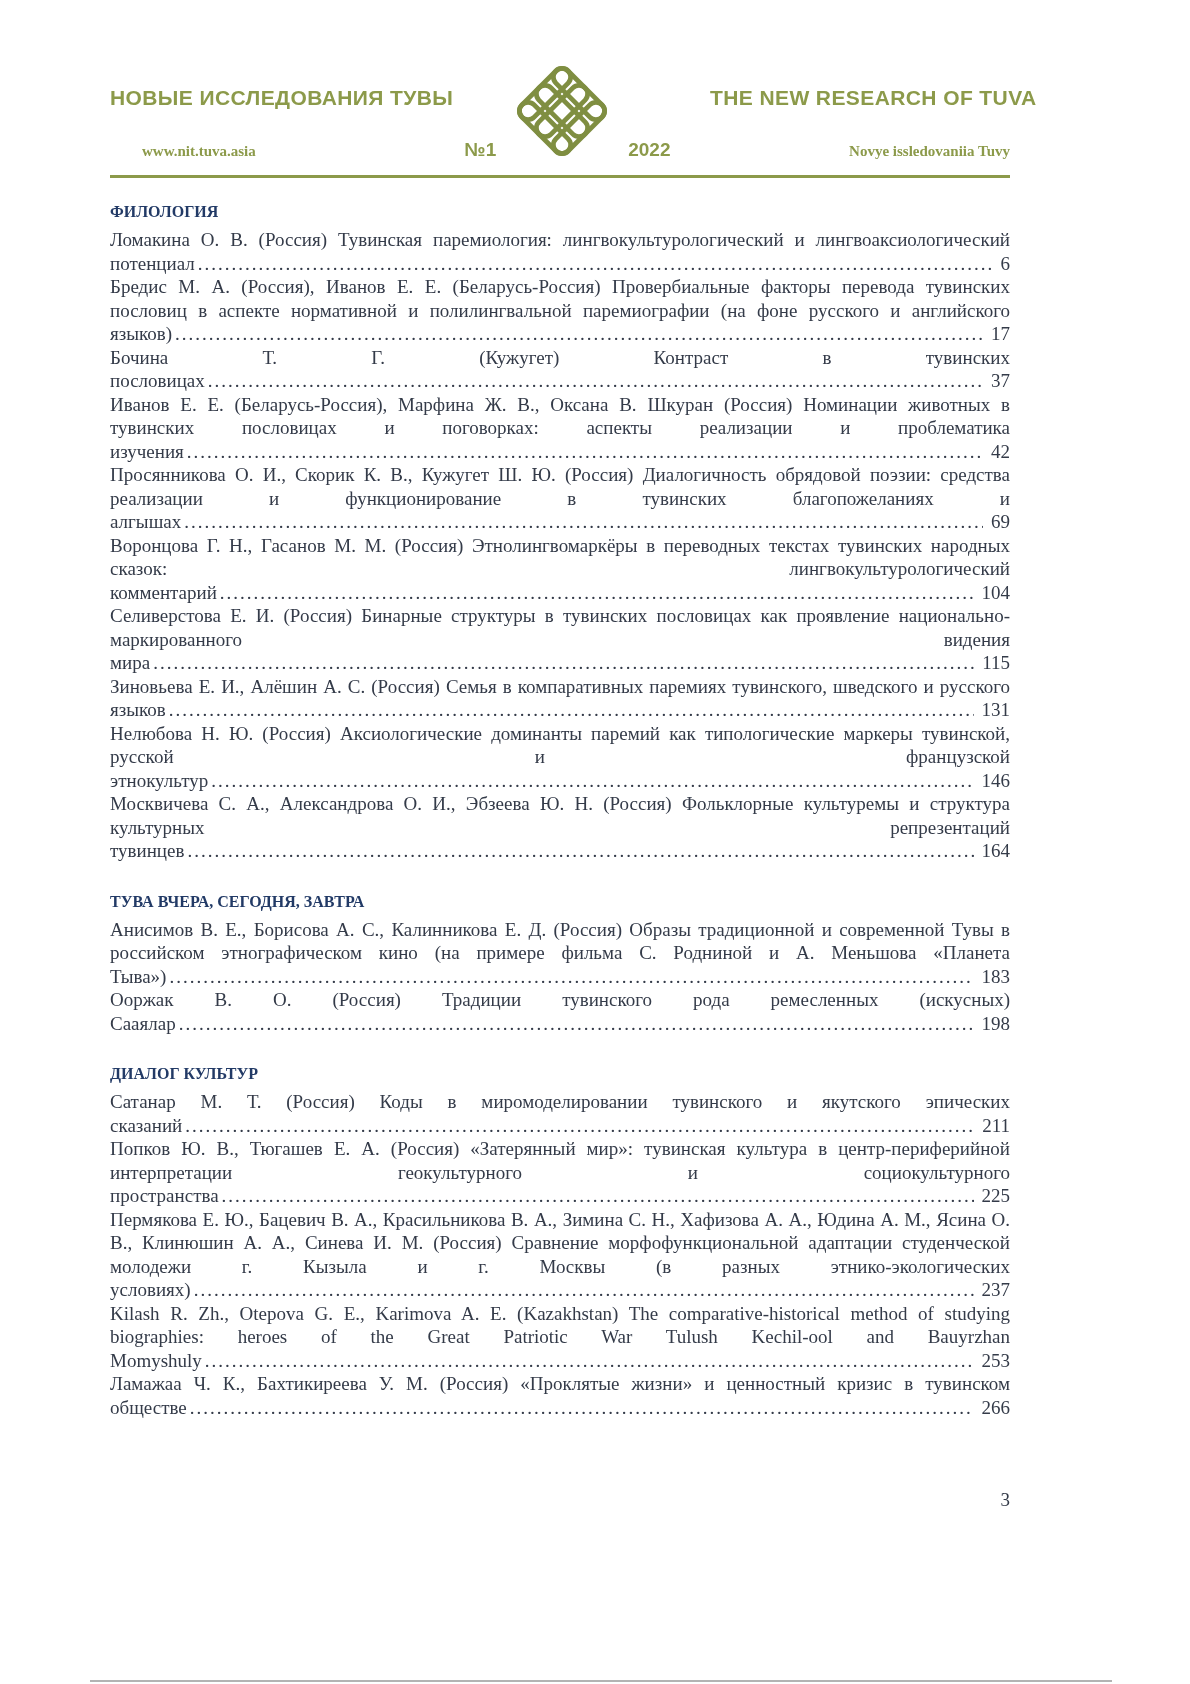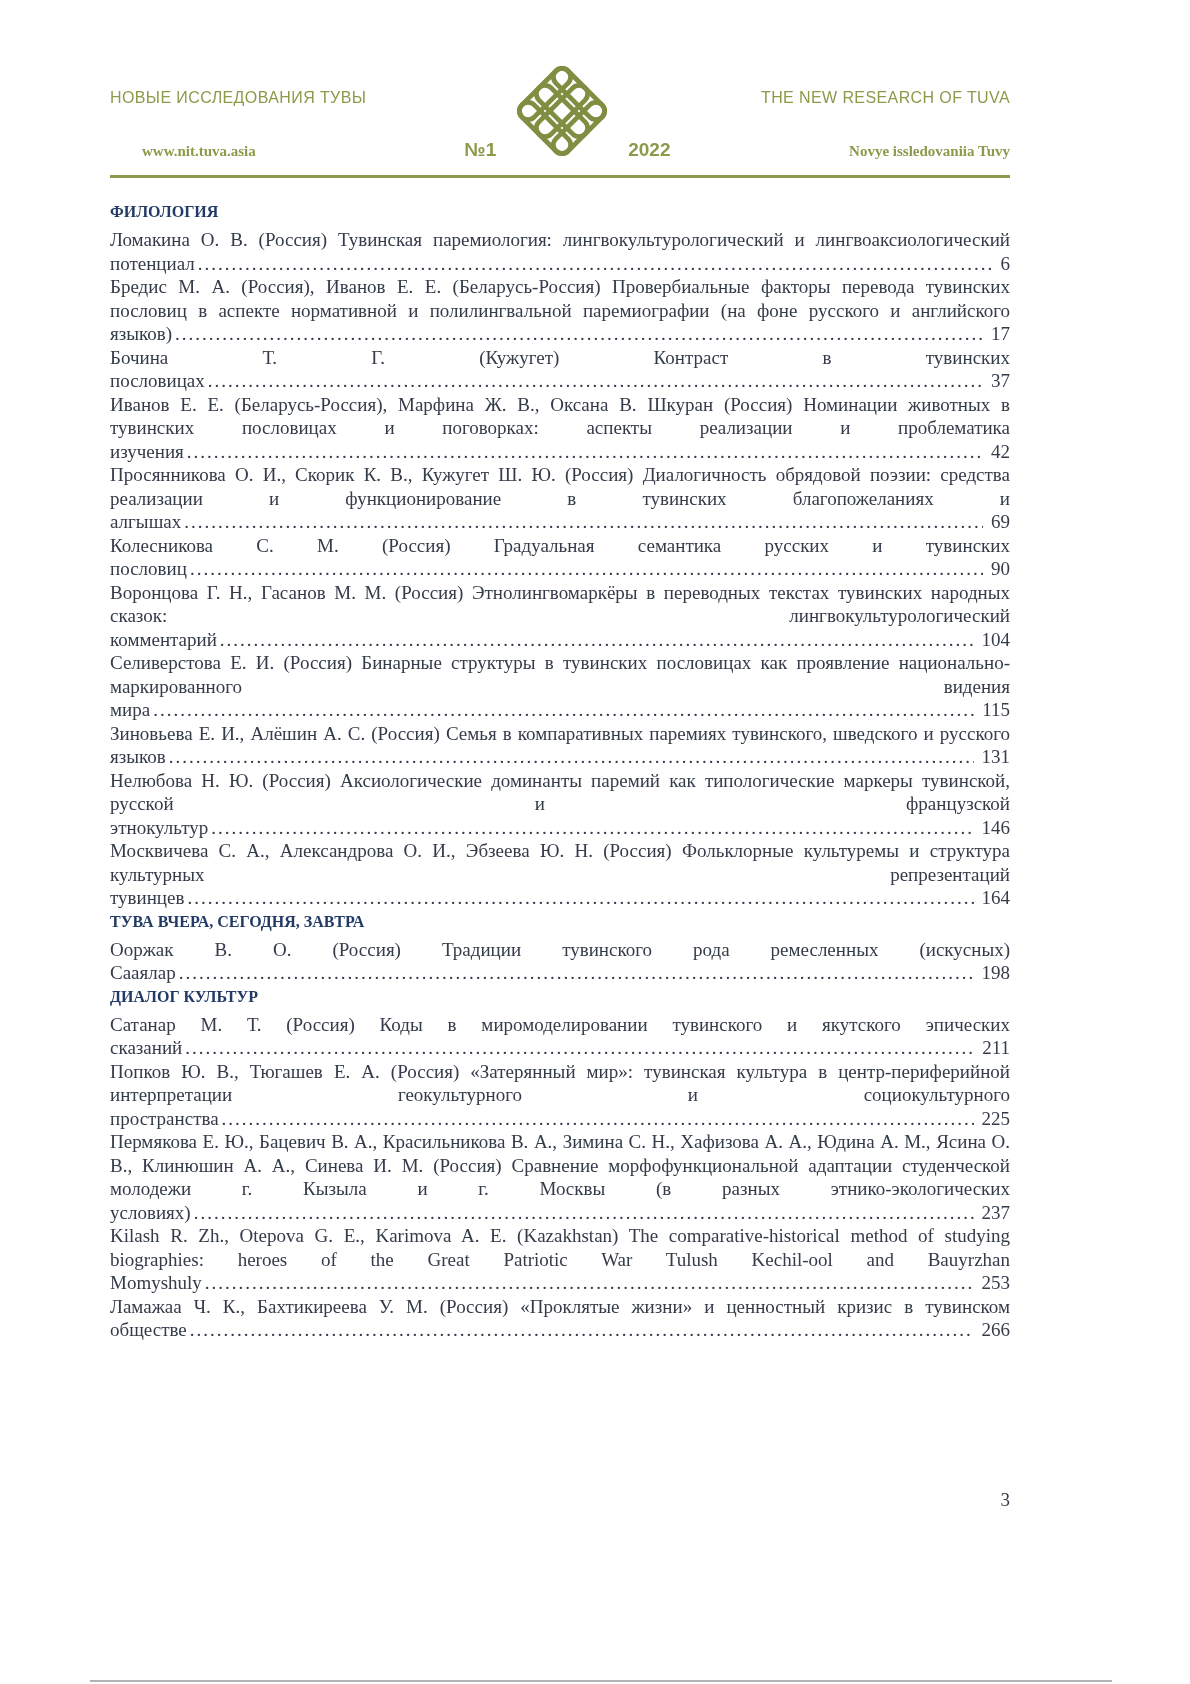--- a/index.html
+++ b/index.html
@@ -19,21 +19,21 @@
     overflow:hidden;
   }
   .content{position:absolute;left:110px;top:34px;width:900px;}
 
   
   .header{display:flex;justify-content:space-between;}
   .h-left{width:315px;padding-top:52px;}
   .h-right{width:300px;padding-top:52px;text-align:right;}
   .h-title{
     font-family:"Liberation Sans","DejaVu Sans",sans-serif;
-    font-weight:normal;font-size:16px;line-height:23px;letter-spacing:0.4px;
+    font-weight:bold;font-size:21px;line-height:23px;letter-spacing:0.4px;
     color:var(--accent-olive,#8c9a4a);
     white-space:nowrap;
   }
   .h-sub{
     font-family:Liberation Serif, serif;
     font-weight:bold;font-size:15px;line-height:20px;
     color:var(--accent-olive,#8c9a4a);
     margin-top:32px;
     white-space:nowrap;
     margin-left:32px;
@@ -50,21 +50,21 @@
 
   
   .toc-title{
     text-align:center;
     font-family:"Liberation Sans","DejaVu Sans",sans-serif;
     font-weight:bold;font-size:27px;line-height:30px;
     letter-spacing:0.55em;text-indent:0.55em;
     color:var(--toc-title-color,#3a3d42);
     margin-top:20px;
   }
-  .section{}
+  .section{margin-top:27px;}
   .section.first{margin-top:22px;}
   .section-heading{
     font-weight:bold;font-size:16px;line-height:24px;
     color:var(--section-heading-navy,#223a66);
     margin:0 0 4px 0;
   }
   .entry{
     position:relative;overflow:hidden;
     margin:0;text-align:justify;
     font-size:19px;line-height:23.5px;
@@ -126,32 +126,32 @@
 
   <div id="toc-sections">
   <div class="section first">
     <h2 class="section-heading">ФИЛОЛОГИЯ</h2>
     <div>
           <p class="entry"><span class="authors">Ломакина О. В. (Россия) </span><span class="title">Тувинская паремиология: лингвокультурологический и лингвоаксиологический потенциал</span><span class="page">6</span></p>
           <p class="entry"><span class="authors">Бредис М. А. (Россия), Иванов Е. Е. (Беларусь-Россия) </span><span class="title">Провербиальные факторы перевода тувинских пословиц в аспекте нормативной и полилингвальной паремиографии (на фоне русского и английского языков)</span><span class="page">17</span></p>
           <p class="entry"><span class="authors">Бочина Т. Г. (Кужугет) </span><span class="title">Контраст в тувинских пословицах</span><span class="page">37</span></p>
           <p class="entry"><span class="authors">Иванов Е. Е. (Беларусь-Россия), Марфина Ж. В., Оксана В. Шкуран (Россия) </span><span class="title">Номинации животных в тувинских пословицах и поговорках: аспекты реализации и проблематика изучения</span><span class="page">42</span></p>
           <p class="entry"><span class="authors">Просянникова О. И., Скорик К. В., Кужугет Ш. Ю. (Россия) </span><span class="title">Диалогичность обрядовой поэзии: средства реализации и функционирование в тувинских благопожеланиях и алгышах</span><span class="page">69</span></p>
-          <p class="entry"><span class="authors">Колесникова С. М. (Россия) </span><span class="title">Градуальная семантика русских и тувинских пословиц</span><span class="page">90</span></p>
           <p class="entry"><span class="authors">Воронцова Г. Н., Гасанов М. М. (Россия) </span><span class="title">Этнолингвомаркёры в переводных текстах тувинских народных сказок: лингвокультурологический комментарий</span><span class="page">104</span></p>
           <p class="entry"><span class="authors">Селиверстова Е. И. (Россия) </span><span class="title">Бинарные структуры в тувинских пословицах как проявление национально-маркированного видения мира</span><span class="page">115</span></p>
           <p class="entry"><span class="authors">Зиновьева Е. И., Алёшин А. С. (Россия) </span><span class="title">Семья в компаративных паремиях тувинского, шведского и русского языков</span><span class="page">131</span></p>
           <p class="entry"><span class="authors">Нелюбова Н. Ю. (Россия) </span><span class="title">Аксиологические доминанты паремий как типологические маркеры тувинской, русской и французской этнокультур</span><span class="page">146</span></p>
           <p class="entry"><span class="authors">Москвичева С. А., Александрова О. И., Эбзеева Ю. Н. (Россия) </span><span class="title">Фольклорные культуремы и структура культурных репрезентаций тувинцев</span><span class="page">164</span></p>
         </div>
   </div>
 
   <div class="section">
     <h2 class="section-heading">ТУВА ВЧЕРА, СЕГОДНЯ, ЗАВТРА</h2>
     <div>
+          <p class="entry"><span class="authors">Анисимов В. Е., Борисова А. С., Калинникова Е. Д. (Россия) </span><span class="title">Образы традиционной и современной Тувы в российском этнографическом кино (на примере фильма С. Родниной и А. Меньшова «Планета Тыва»)</span><span class="page">183</span></p>
           <p class="entry"><span class="authors">Ооржак В. О. (Россия) </span><span class="title">Традиции тувинского рода ремесленных (искусных) Сааялар</span><span class="page">198</span></p>
         </div>
   </div>
 
   <div class="section">
     <h2 class="section-heading">ДИАЛОГ КУЛЬТУР</h2>
     <div>
           <p class="entry"><span class="authors">Сатанар М. Т. (Россия) </span><span class="title">Коды в миромоделировании тувинского и якутского эпических сказаний</span><span class="page">211</span></p>
           <p class="entry"><span class="authors">Попков Ю. В., Тюгашев Е. А. (Россия) </span><span class="title">«Затерянный мир»: тувинская культура в центр-периферийной интерпретации геокультурного и социокультурного пространства</span><span class="page">225</span></p>
           <p class="entry"><span class="authors">Пермякова Е. Ю., Бацевич В. А., Красильникова В. А., Зимина С. Н., Хафизова А. А., Юдина А. М., Ясина О. В., Клинюшин А. А., Синева И. М. (Россия) </span><span class="title">Сравнение морфофункциональной адаптации студенческой молодежи г. Кызыла и г. Москвы (в разных этнико-экологических условиях)</span><span class="page">237</span></p>

